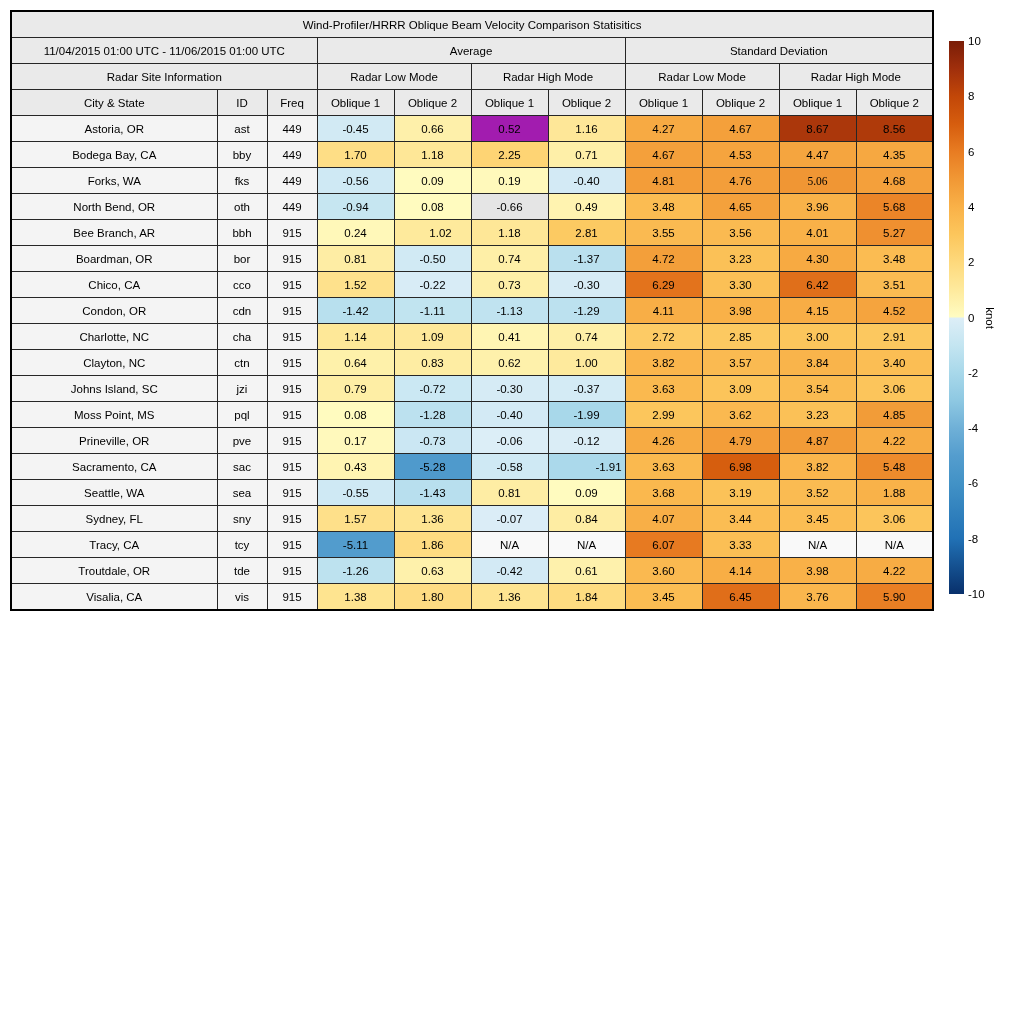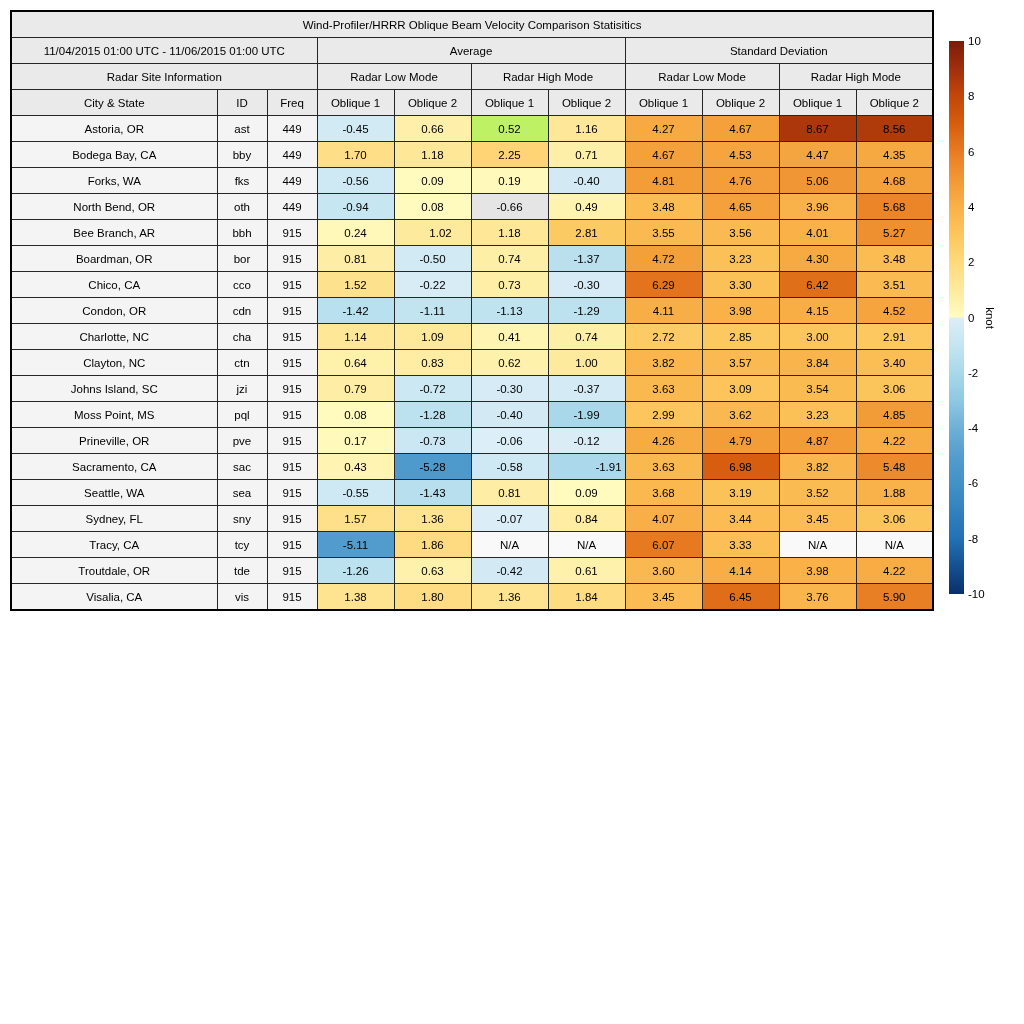--- a/index.html
+++ b/index.html
@@ -66,21 +66,21 @@
         <td class="hdr">Oblique 2</td>
       </tr>
     </tbody>
     <tbody id="rows">
         <tr>
           <td class="site">Astoria, OR</td>
           <td class="site">ast</td>
           <td class="site">449</td>
           <td style="background: rgb(210, 234, 244);">-0.45</td>
           <td style="background: rgb(254, 240, 170);">0.66</td>
-          <td style="background: #bef264;">0.52</td>
+          <td style="background: #a21caf;">0.52</td>
           <td style="background: rgb(254, 231, 152);">1.16</td>
           <td style="background: rgb(247, 170, 67);">4.27</td>
           <td style="background: rgb(244, 160, 59);">4.67</td>
           <td style="background: rgb(171, 55, 11);">8.67</td>
           <td style="background: rgb(175, 58, 10);">8.56</td>
         </tr>
         <tr>
           <td class="site">Bodega Bay, CA</td>
           <td class="site">bby</td>
           <td class="site">449</td>
@@ -96,21 +96,21 @@
         <tr>
           <td class="site">Forks, WA</td>
           <td class="site">fks</td>
           <td class="site">449</td>
           <td style="background: rgb(207, 233, 244);">-0.56</td>
           <td style="background: rgb(255, 251, 191);">0.09</td>
           <td style="background: rgb(255, 249, 187);">0.19</td>
           <td style="background: rgb(211, 234, 245);">-0.40</td>
           <td style="background: rgb(243, 157, 57);">4.81</td>
           <td style="background: rgb(243, 158, 58);">4.76</td>
-          <td style="background: rgb(240, 150, 52);">5.06</td>
+          <td style="background: rgb(240, 150, 52); font-family: Liberation Serif, serif;">5.06</td>
           <td style="background: rgb(244, 160, 59);">4.68</td>
         </tr>
         <tr>
           <td class="site">North Bend, OR</td>
           <td class="site">oth</td>
           <td class="site">449</td>
           <td style="background: rgb(198, 230, 241);">-0.94</td>
           <td style="background: rgb(255, 251, 191);">0.08</td>
           <td style="background: #e5e5e5;">-0.66</td>
           <td style="background: rgb(255, 243, 176);">0.49</td>

